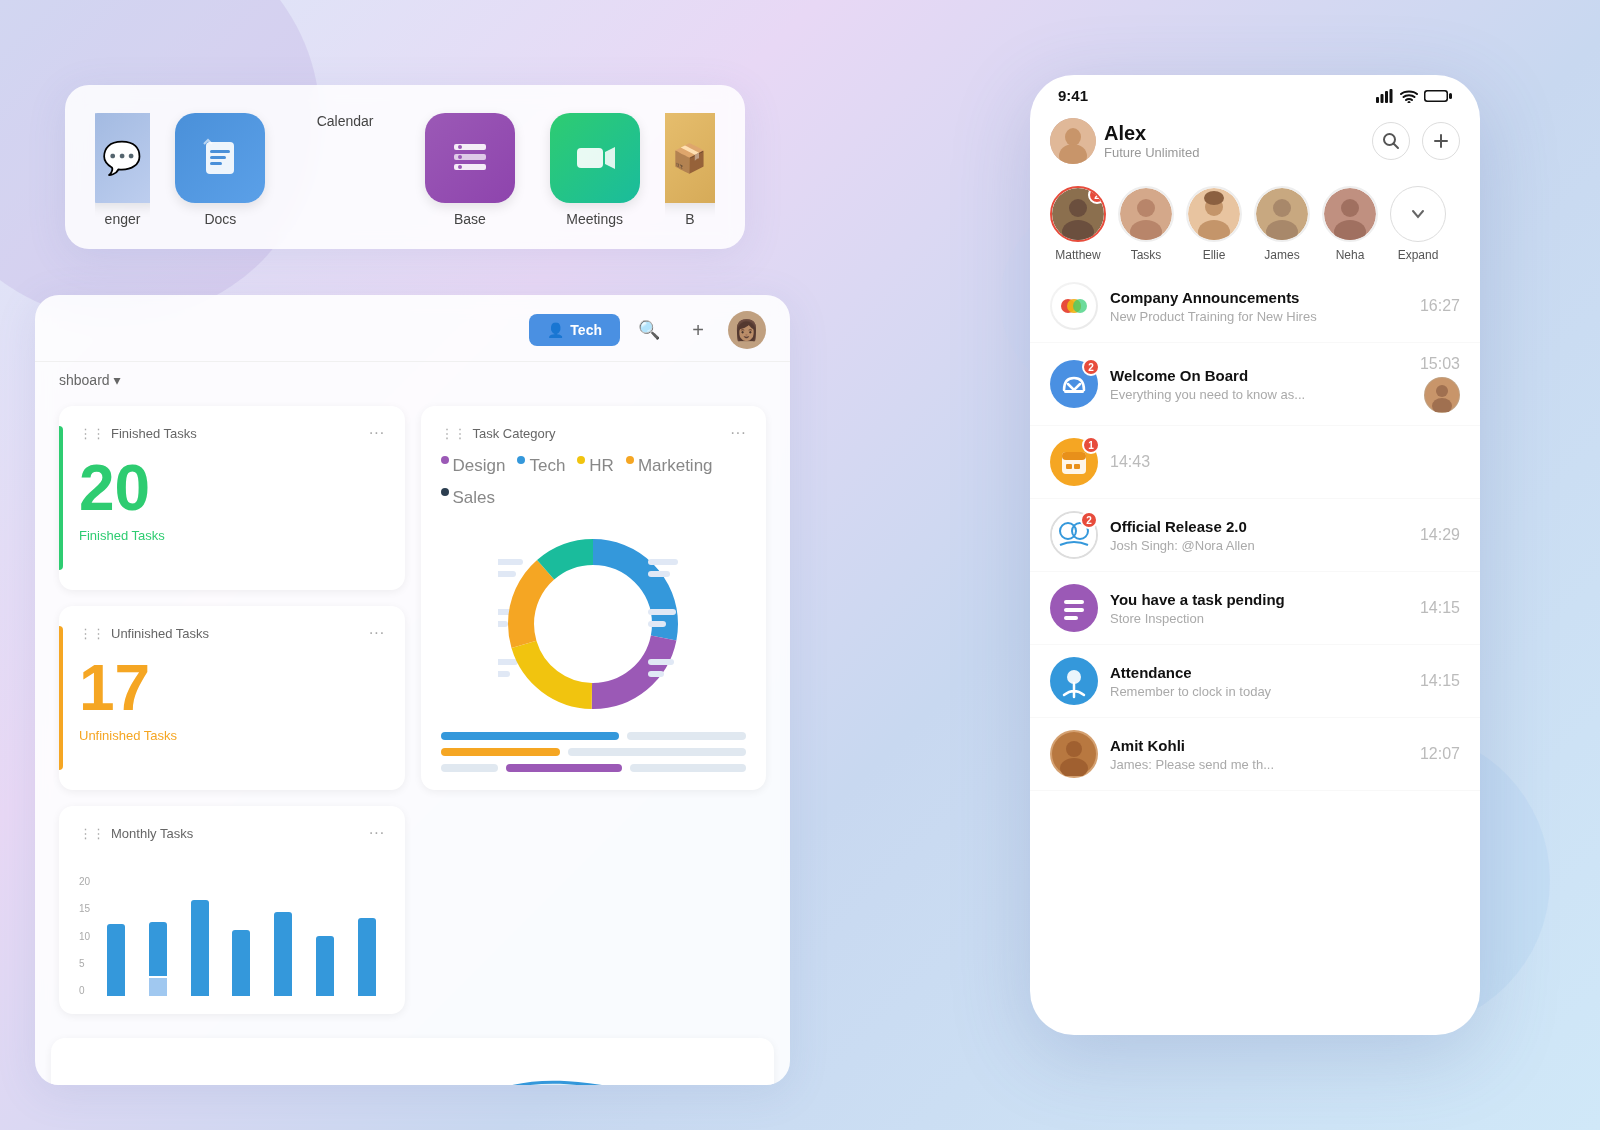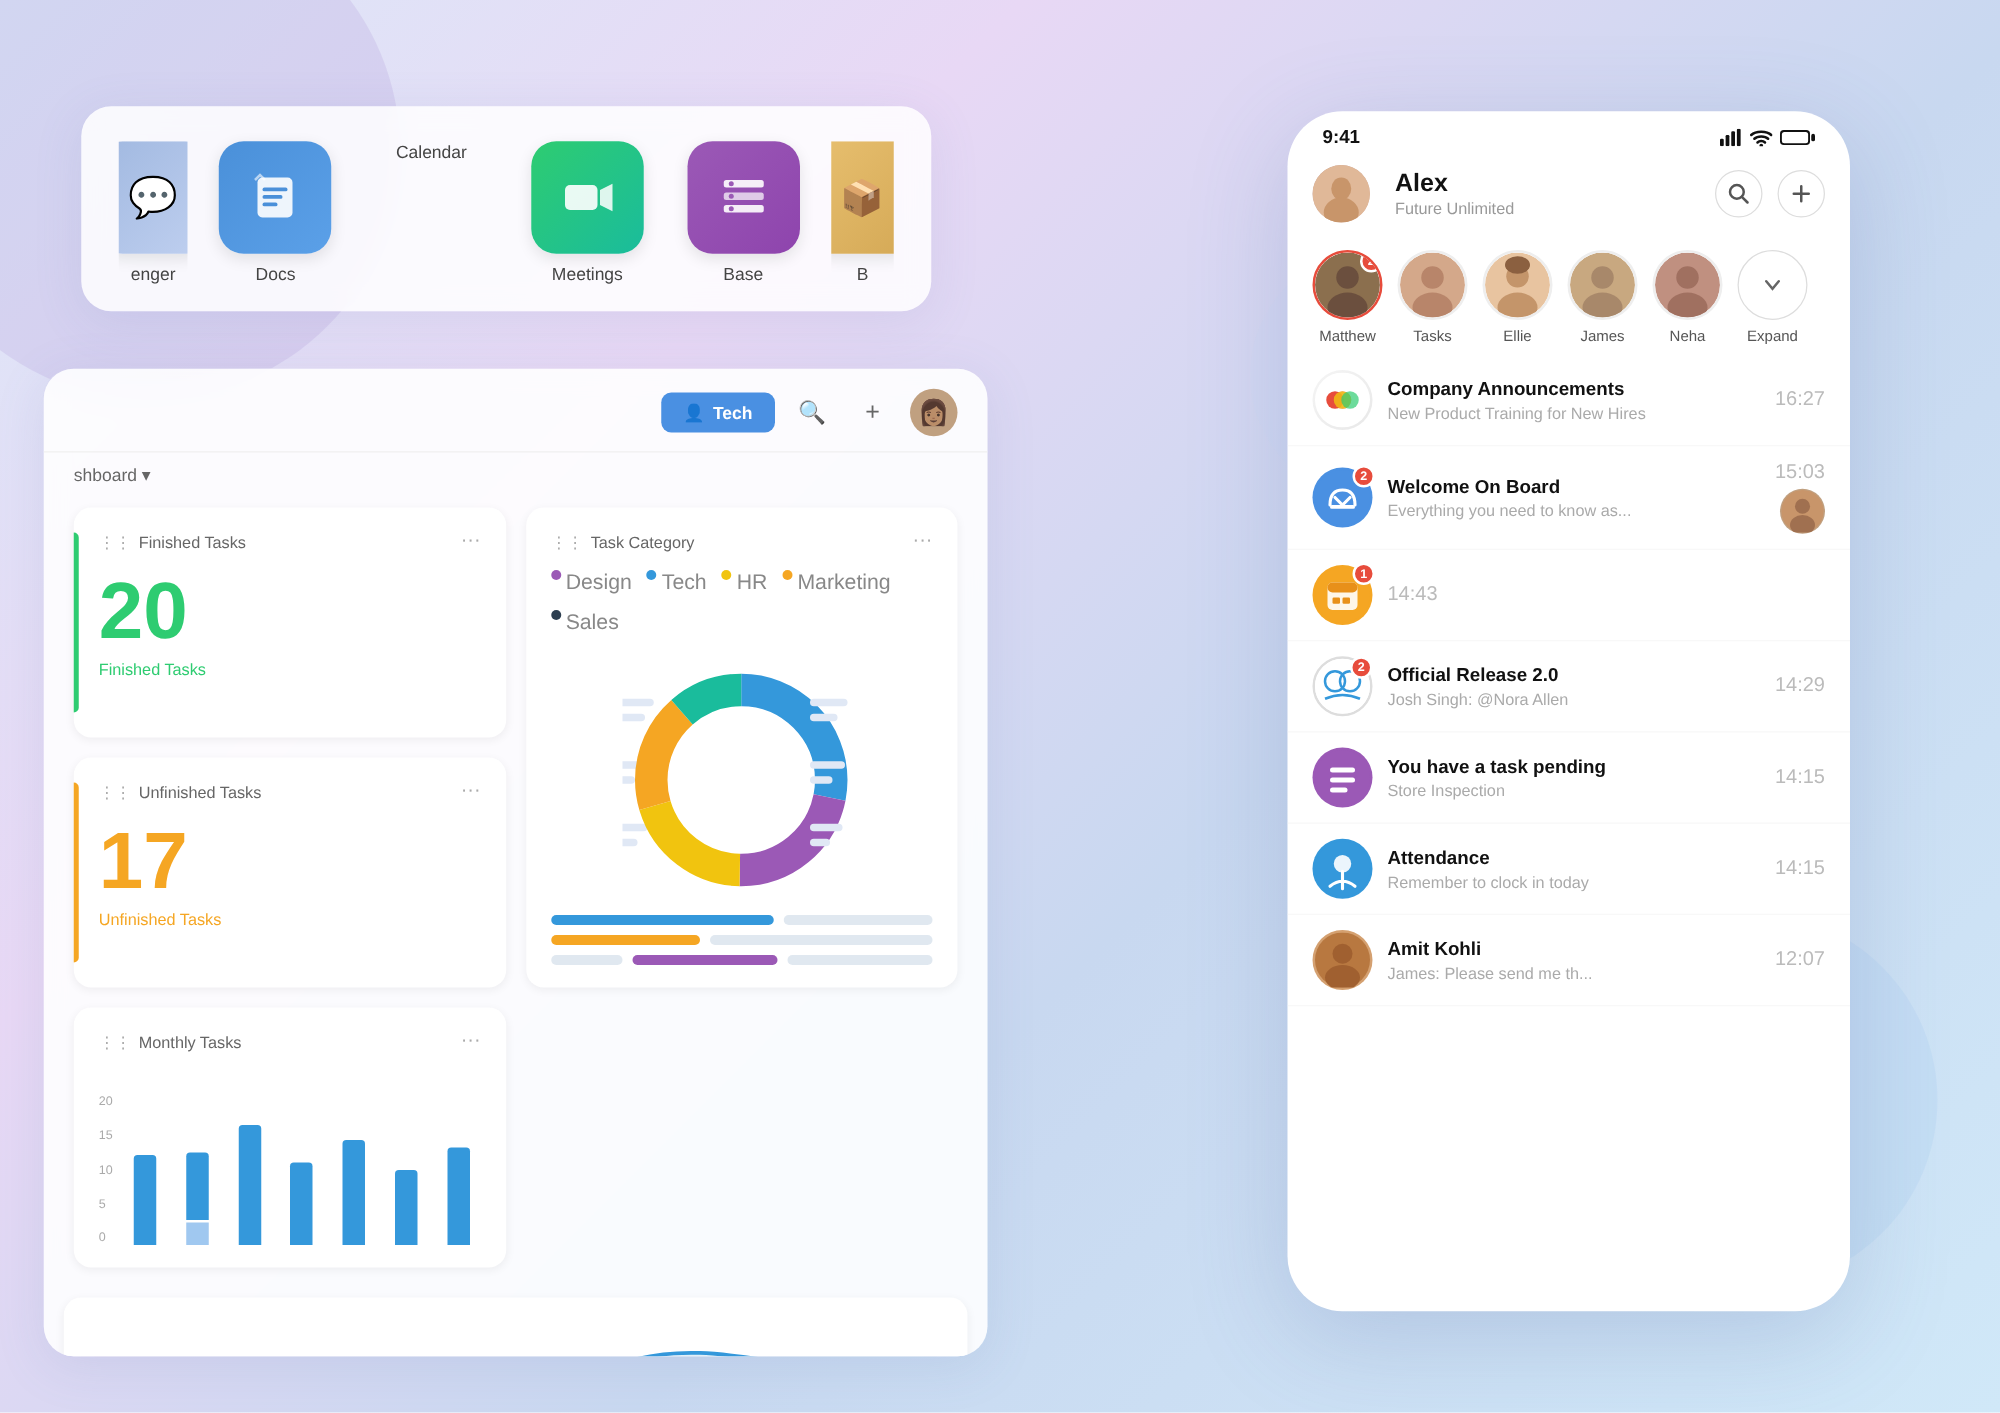--- a/index.html
+++ b/index.html
@@ -258,21 +258,21 @@
       flex-direction: column;
       justify-content: space-between;
       height: 120px;
       padding-right: 6px;
     }
     .y-label { font-size: 10px; color: #aaa; }
 
     
     .phone-mockup {
       position: absolute;
-      top: 89px; right: 120px;
+      top: 75px; right: 120px;
       width: 450px;
       height: 960px;
       background: white;
       border-radius: 44px;
       box-shadow: 0 20px 80px rgba(80,100,160,0.22);
       overflow: hidden;
     }
     .phone-status-bar {
       display: flex;
       justify-content: space-between;
@@ -292,21 +292,21 @@
     
     .profile-header {
       display: flex;
       align-items: center;
       justify-content: space-between;
       padding: 8px 20px 14px;
     }
     .profile-left {
       display: flex;
       align-items: center;
-      gap: 20px;
+      gap: 8px;
     }
     .profile-avatar {
       width: 46px; height: 46px;
       border-radius: 50%;
       background: linear-gradient(135deg, #c8a090, #e0b8a0);
       overflow: hidden;
       display: flex;
       align-items: center;
       justify-content: center;
       font-size: 24px;
@@ -533,42 +533,42 @@
           <rect x="12" y="14" width="20" height="3" rx="1.5" fill="#4a90d9"></rect>
           <rect x="12" y="20" width="16" height="3" rx="1.5" fill="#4a90d9"></rect>
           <rect x="12" y="26" width="12" height="3" rx="1.5" fill="#4a90d9"></rect>
           <path d="M6 8l4-4 4 4" stroke="white" stroke-width="2" fill="none" opacity="0.6"></path>
         </svg>
       </div>
       <span class="app-label">Docs</span>
     </div>
     <div class="app-icon-item">
       <span class="app-label">Calendar</span>
-    </div>
-    <div class="app-icon-item">
-      <div class="app-icon-box meetings">
-        <svg width="48" height="48" viewBox="0 0 48 48" fill="none">
-          <rect x="6" y="14" width="26" height="20" rx="4" fill="white" fill-opacity="0.9"></rect>
-          <polygon points="34,18 44,13 44,35 34,30" fill="white" fill-opacity="0.85"></polygon>
-        </svg>
-      </div>
-      <span class="app-label">Meetings</span>
     </div>
     <div class="app-icon-item">
       <div class="app-icon-box base">
         <svg width="48" height="48" viewBox="0 0 48 48" fill="none">
           <rect x="8" y="10" width="32" height="6" rx="2" fill="white" fill-opacity="0.9"></rect>
           <rect x="8" y="20" width="32" height="6" rx="2" fill="white" fill-opacity="0.7"></rect>
           <rect x="8" y="30" width="32" height="6" rx="2" fill="white" fill-opacity="0.9"></rect>
           <circle cx="14" cy="13" r="2" fill="#9b59b6"></circle>
           <circle cx="14" cy="23" r="2" fill="#9b59b6"></circle>
           <circle cx="14" cy="33" r="2" fill="#9b59b6"></circle>
         </svg>
       </div>
       <span class="app-label">Base</span>
+    </div>
+    <div class="app-icon-item">
+      <div class="app-icon-box meetings">
+        <svg width="48" height="48" viewBox="0 0 48 48" fill="none">
+          <rect x="6" y="14" width="26" height="20" rx="4" fill="white" fill-opacity="0.9"></rect>
+          <polygon points="34,18 44,13 44,35 34,30" fill="white" fill-opacity="0.85"></polygon>
+        </svg>
+      </div>
+      <span class="app-label">Meetings</span>
     </div>
 
     <div class="app-icon-item" style="max-width:50px; overflow:hidden;">
       <div class="app-icon-box extra" style="font-size:28px;">📦</div>
       <span class="app-label">B</span>
     </div>
   </div>
 </div>
 
 <div class="dashboard-panel">

